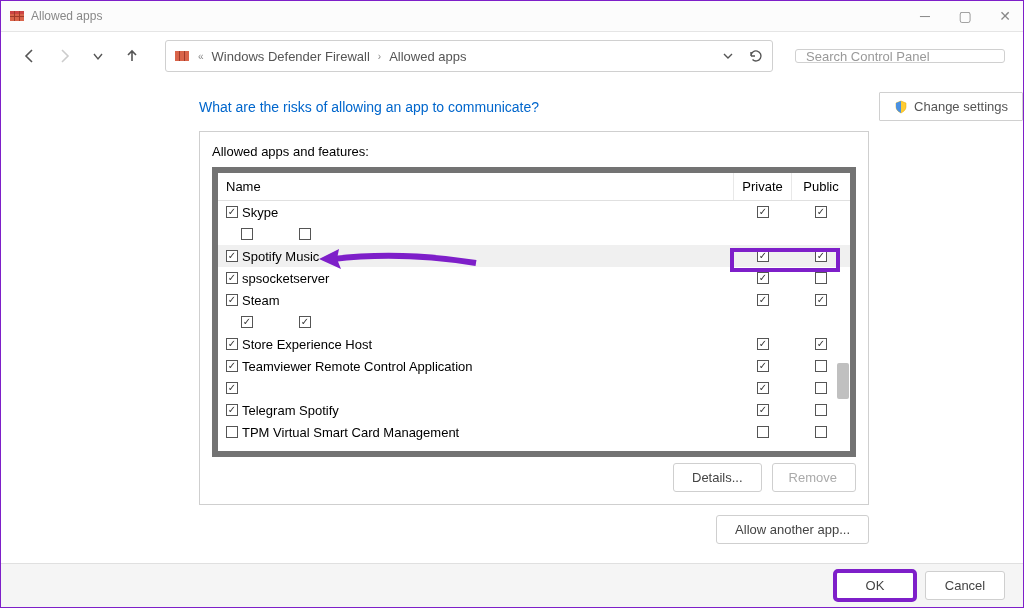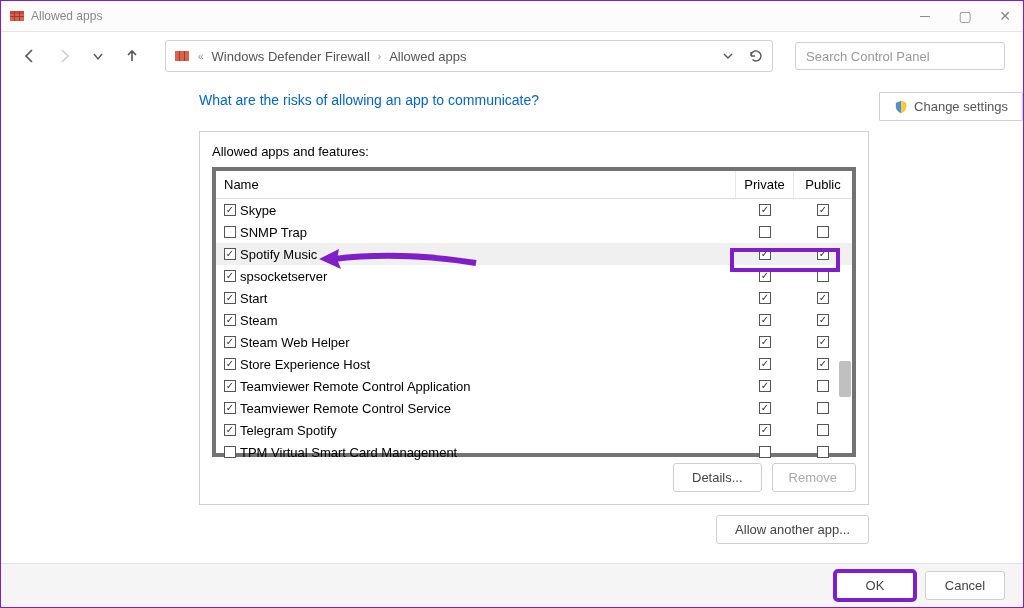--- a/index.html
+++ b/index.html
@@ -8,28 +8,28 @@
   .title-icon { width: 16px; height: 16px; margin-right: 6px; display: flex; align-items: center; justify-content: center; }
   .win-controls { margin-left: auto; display: flex; gap: 20px; color: #888; font-size: 14px; }
   .win-controls span { cursor: pointer; display: inline-flex; width: 20px; justify-content: center; }
   .hr { height: 1px; background: #e5e5e5; }
   .navbar { height: 48px; display: flex; align-items: center; padding: 0 18px; gap: 12px; }
   .nav-btn { width: 22px; height: 22px; display: flex; align-items: center; justify-content: center; color: #555; cursor: pointer; }
   .nav-btn.disabled { color: #ccc; }
   .addr { flex: 1; border: 1px solid #d0d0d0; border-radius: 3px; height: 32px; display: flex; align-items: center; padding: 0 8px; gap: 8px; font-size: 13px; color: #555; margin: 0 10px; }
   .addr .crumb-arrow { color: #888; font-size: 10px; }
   .addr-actions { margin-left: auto; display: flex; gap: 14px; align-items: center; color: #555; }
-  .search { width: 210px; border: 1px solid #d0d0d0; border-radius: 3px; height: 28px; display: flex; align-items: center; padding: 0 10px; font-size: 13px; color: #999; }
+  .search { width: 210px; border: 1px solid #d0d0d0; border-radius: 3px; height: 14px; display: flex; align-items: center; padding: 0 10px; font-size: 13px; color: #999; }
   .content { padding: 12px 0; }
-  .toprow { display: flex; padding: 0 0 10px 0; max-width: 870px; margin-left: 198px; }
+  .toprow { display: flex; align-items: center; padding: 0 0 10px 0; max-width: 870px; margin-left: 198px; }
   .risk-link { color: #0066cc; font-size: 14px; }
   .change-btn { margin-left: auto; border: 1px solid #d0d0d0; border-radius: 1px; padding: 6px 14px; font-size: 13px; color: #555; background: #fff; display: flex; align-items: center; gap: 6px; }
   .panel { border: 1px solid #cfcfcf; width: 670px; margin-left: 198px; padding: 12px; }
   .panel-label { font-size: 13px; margin-bottom: 8px; }
-  .listbox { border: 4px solid #737373; height: 290px; position: relative; }
+  .listbox { border: 6px solid #737373; height: 290px; position: relative; }
   .list-head { display: flex; font-size: 13px; border-bottom: 1px solid #e0e0e0; background: #fff; }
   .col-name { flex: 1; padding: 6px 8px; border-right: 1px solid #e8e8e8; }
   .col-p { width: 58px; text-align: center; padding: 6px 2px; border-right: 1px solid #e8e8e8; }
   .col-p:last-child { border-right: none; }
   .list-body { overflow: hidden; }
   .row { display: flex; align-items: center; font-size: 13px; height: 22px; }
   .row.sel { background: #f0f0f0; }
   .row .cell-name { flex: 1; padding: 0 8px; display: flex; align-items: center; gap: 4px; }
   .row .cell-chk { width: 58px; display: flex; justify-content: center; align-items: center; }
   .chk { width: 12px; height: 12px; border: 1px solid #555; display: inline-flex; align-items: center; justify-content: center; font-size: 10px; line-height: 1; background: #fff; }
@@ -147,24 +147,20 @@
               <span>Skype</span>
             </div>
             <div class="cell-chk">
               <span class="chk on"></span>
             </div>
             <div class="cell-chk">
               <span class="chk on"></span>
             </div>
           </div>
           <div class="row">
-            <div class="cell-name">
-              <span class="chk"></span>
-              <span>SNMP Trap</span>
-            </div>
             <div class="cell-chk">
               <span class="chk"></span>
             </div>
             <div class="cell-chk">
               <span class="chk"></span>
             </div>
           </div>
           <div class="row sel">
             <div class="cell-name">
               <span class="chk on"></span>
@@ -185,46 +181,30 @@
             <div class="cell-chk">
               <span class="chk on"></span>
             </div>
             <div class="cell-chk">
               <span class="chk"></span>
             </div>
           </div>
           <div class="row">
             <div class="cell-name">
               <span class="chk on"></span>
-              <span>Start</span>
-            </div>
-            <div class="cell-chk">
-              <span class="chk on"></span>
-            </div>
-            <div class="cell-chk">
-              <span class="chk on"></span>
-            </div>
-          </div>
-          <div class="row">
-            <div class="cell-name">
-              <span class="chk on"></span>
               <span>Steam</span>
             </div>
             <div class="cell-chk">
               <span class="chk on"></span>
             </div>
             <div class="cell-chk">
               <span class="chk on"></span>
             </div>
           </div>
           <div class="row">
-            <div class="cell-name">
-              <span class="chk on"></span>
-              <span>Steam Web Helper</span>
-            </div>
             <div class="cell-chk">
               <span class="chk on"></span>
             </div>
             <div class="cell-chk">
               <span class="chk on"></span>
             </div>
           </div>
           <div class="row">
             <div class="cell-name">
               <span class="chk on"></span>
@@ -245,21 +225,20 @@
             <div class="cell-chk">
               <span class="chk on"></span>
             </div>
             <div class="cell-chk">
               <span class="chk"></span>
             </div>
           </div>
           <div class="row">
             <div class="cell-name">
               <span class="chk on"></span>
-              <span>Teamviewer Remote Control Service</span>
             </div>
             <div class="cell-chk">
               <span class="chk on"></span>
             </div>
             <div class="cell-chk">
               <span class="chk"></span>
             </div>
           </div>
           <div class="row">
             <div class="cell-name">

